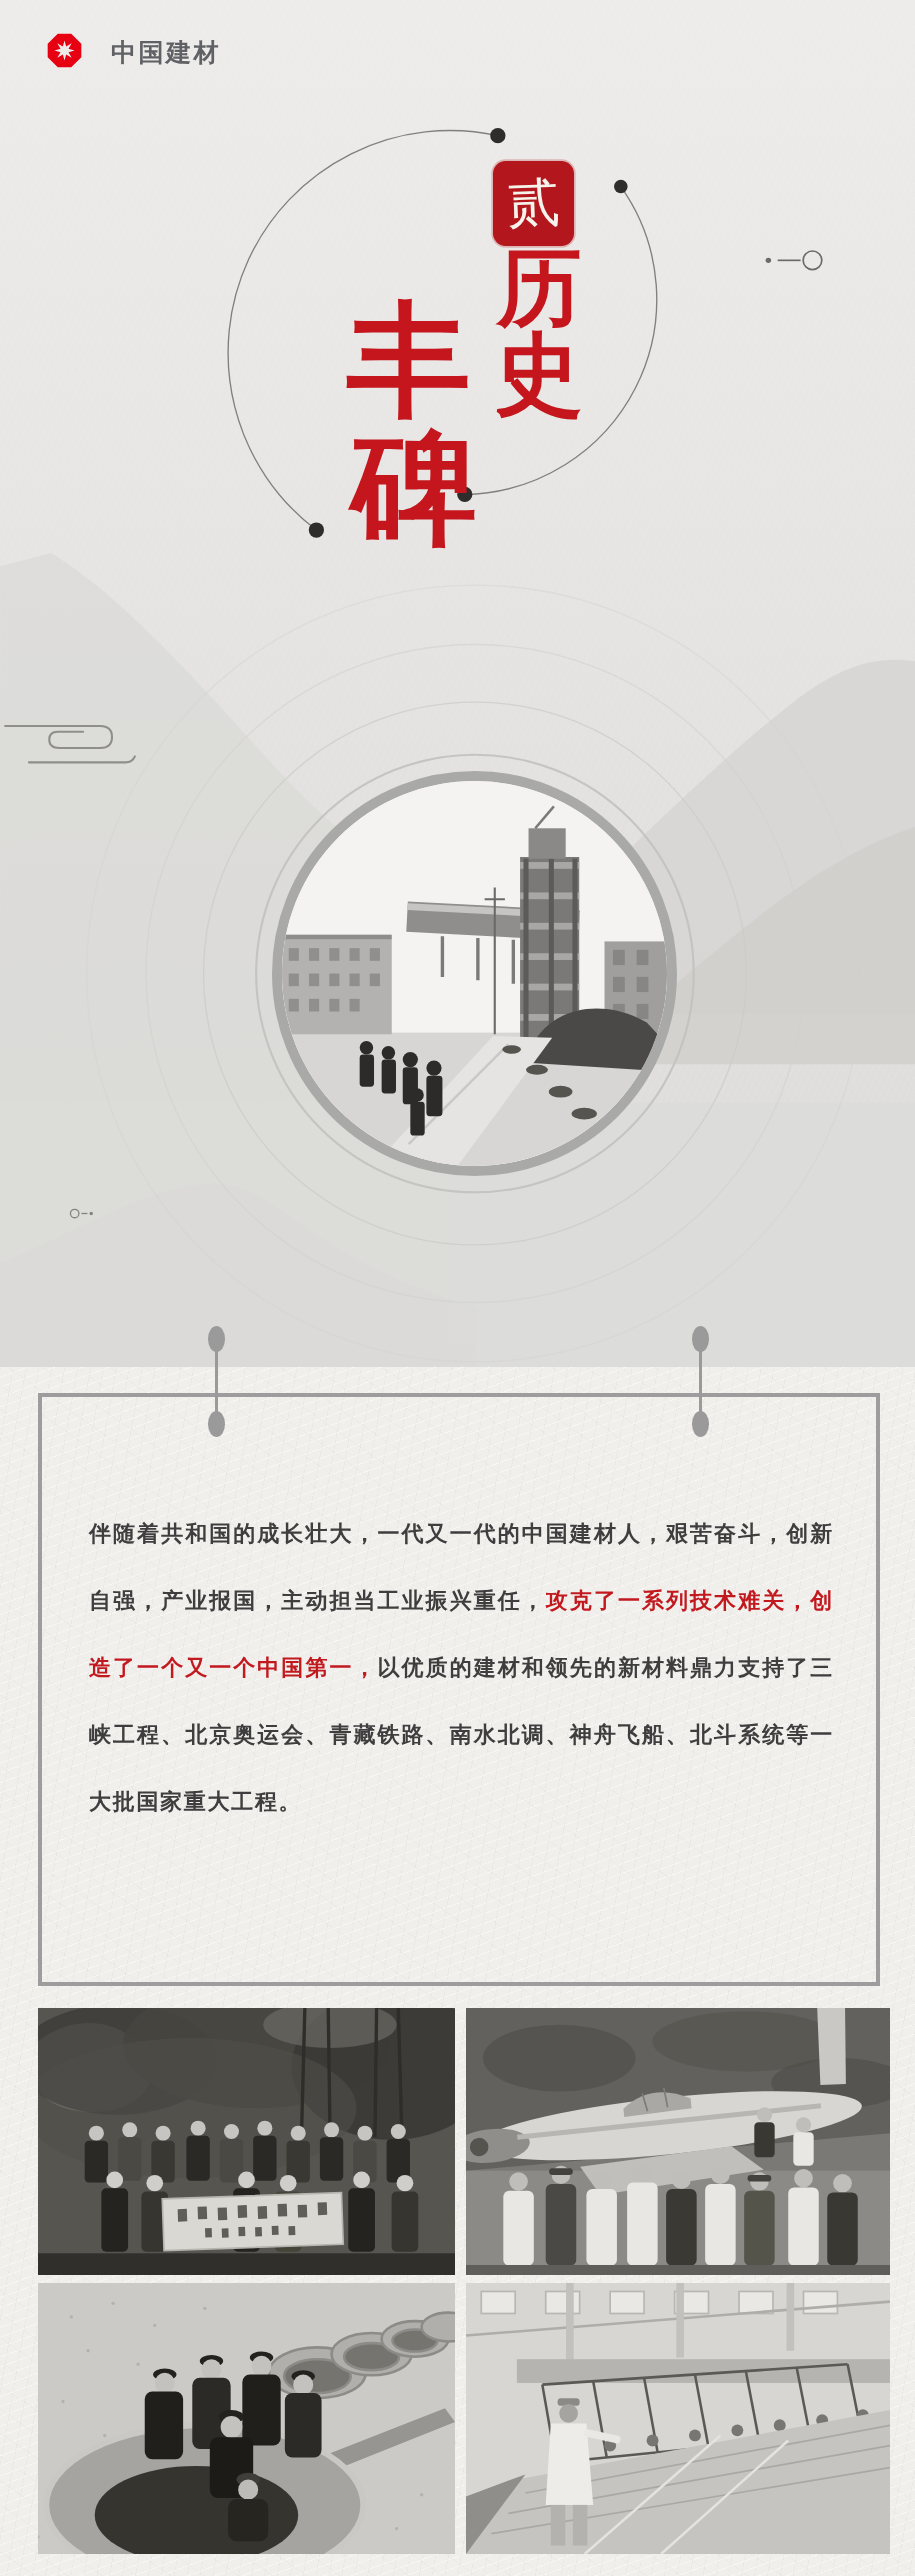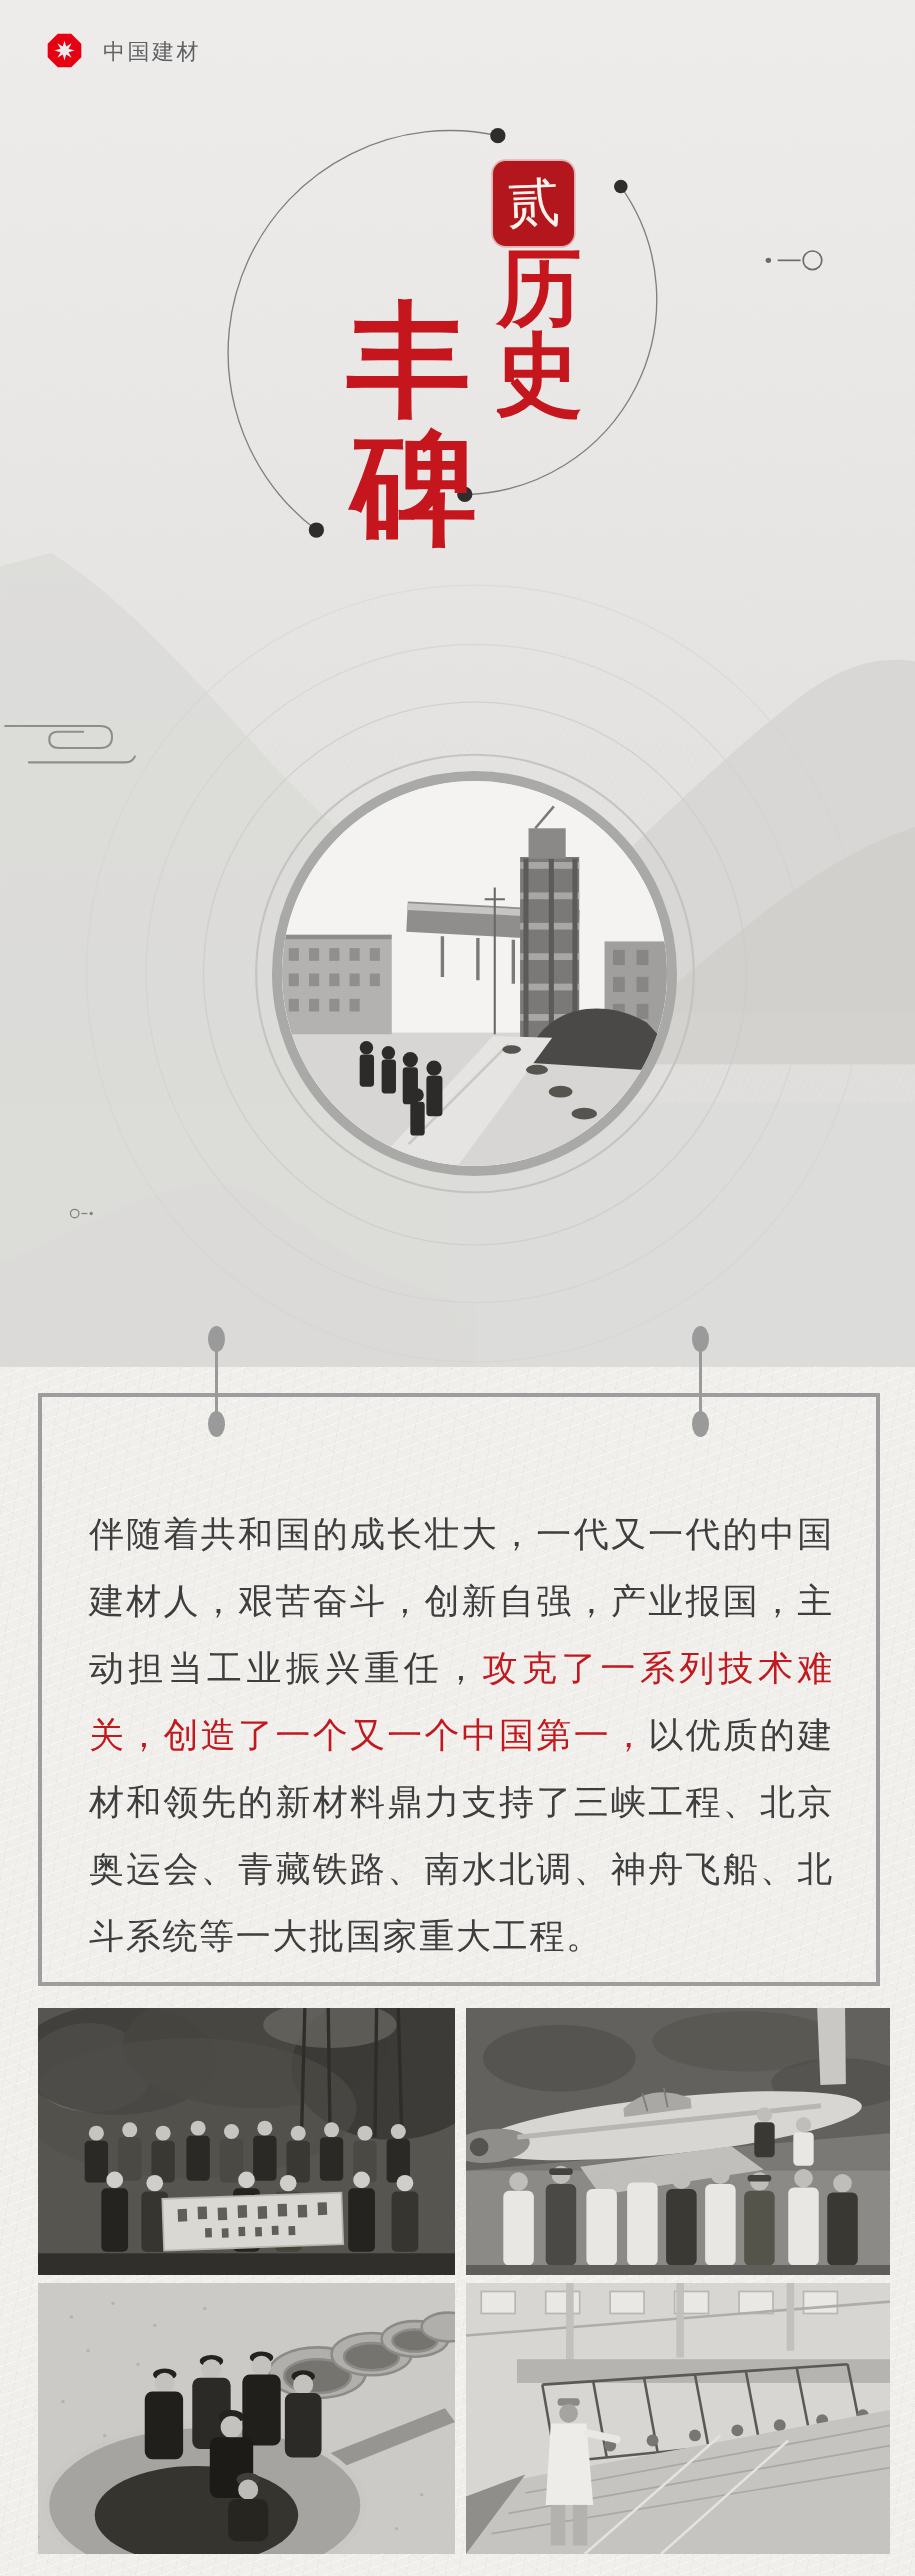--- a/index.html
+++ b/index.html
@@ -24,21 +24,21 @@
   }
   .lower-bg::after{ 
     content:"";position:absolute;inset:0;
     background:
       repeating-linear-gradient(100deg,rgba(110,110,105,.05) 0 0.8px,transparent 0.8px 12.7px),
       repeating-linear-gradient(35deg,rgba(110,110,105,.04) 0 0.8px,transparent 0.8px 19.5px),
       repeating-linear-gradient(160deg,rgba(255,255,255,.5) 0 0.8px,transparent 0.8px 9.3px);
   }
   
   .brand{position:absolute;left:46px;top:32px;z-index:6;display:flex;align-items:center;}
-  .brand-name{margin-left:20px;font-size:22px;font-weight:normal;color:#606165;letter-spacing:2.5px;}
+  .brand-name{margin-left:28px;font-size:25px;font-weight:bold;color:#606165;letter-spacing:2.5px;}
   
   .hero-deco{position:absolute;left:0;top:0;z-index:2;}
   
   .seal{
     position:absolute;left:493px;top:161px;width:81px;height:85px;z-index:3;
     background:#b3161c;border-radius:12.7px;display:flex;align-items:center;justify-content:center;
     box-shadow:0 0 0 1.7px rgba(179,22,28,.25);
   }
   .seal-char{
     color:#f6f2ec;font-family:"Liberation Serif","DejaVu Serif",serif;
@@ -68,21 +68,21 @@
   .pin::after{bottom:-1.7px;}
   .pin.left{left:215px;}
   .pin.right{left:699px;}
   
   .card{
     position:absolute;left:38px;top:1393px;width:842px;height:593px;z-index:3;
     border:4.2px solid #9d9d9d;box-sizing:border-box;
   }
   .card p{
     margin:0;padding:103px 42px 0 47px;
-    font-size:35px;line-height:67px;letter-spacing:1.7px;font-weight:normal;
+    font-size:22px;line-height:67px;letter-spacing:1.7px;font-weight:bold;
     color:#3e3e3e;text-align:justify;
   }
   .card .hl{color:#c2191f;}
   
   .grid{
     position:absolute;left:38px;top:2008px;width:852px;z-index:3;
     display:grid;grid-template-columns:417px 424px;grid-template-rows:267px 271px;
     gap:7.6px 11px;
   }
   .grid figure{margin:0;overflow:hidden;background:#6e6d69;}

